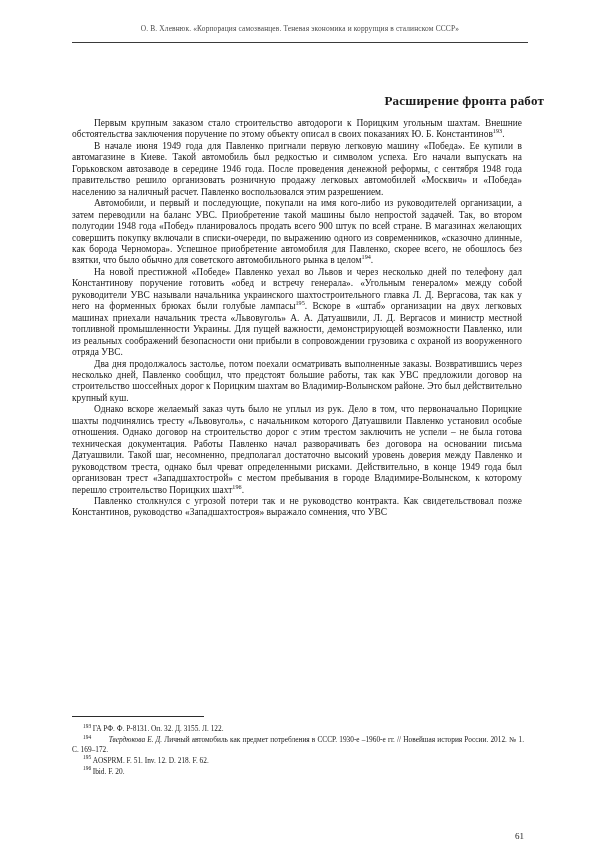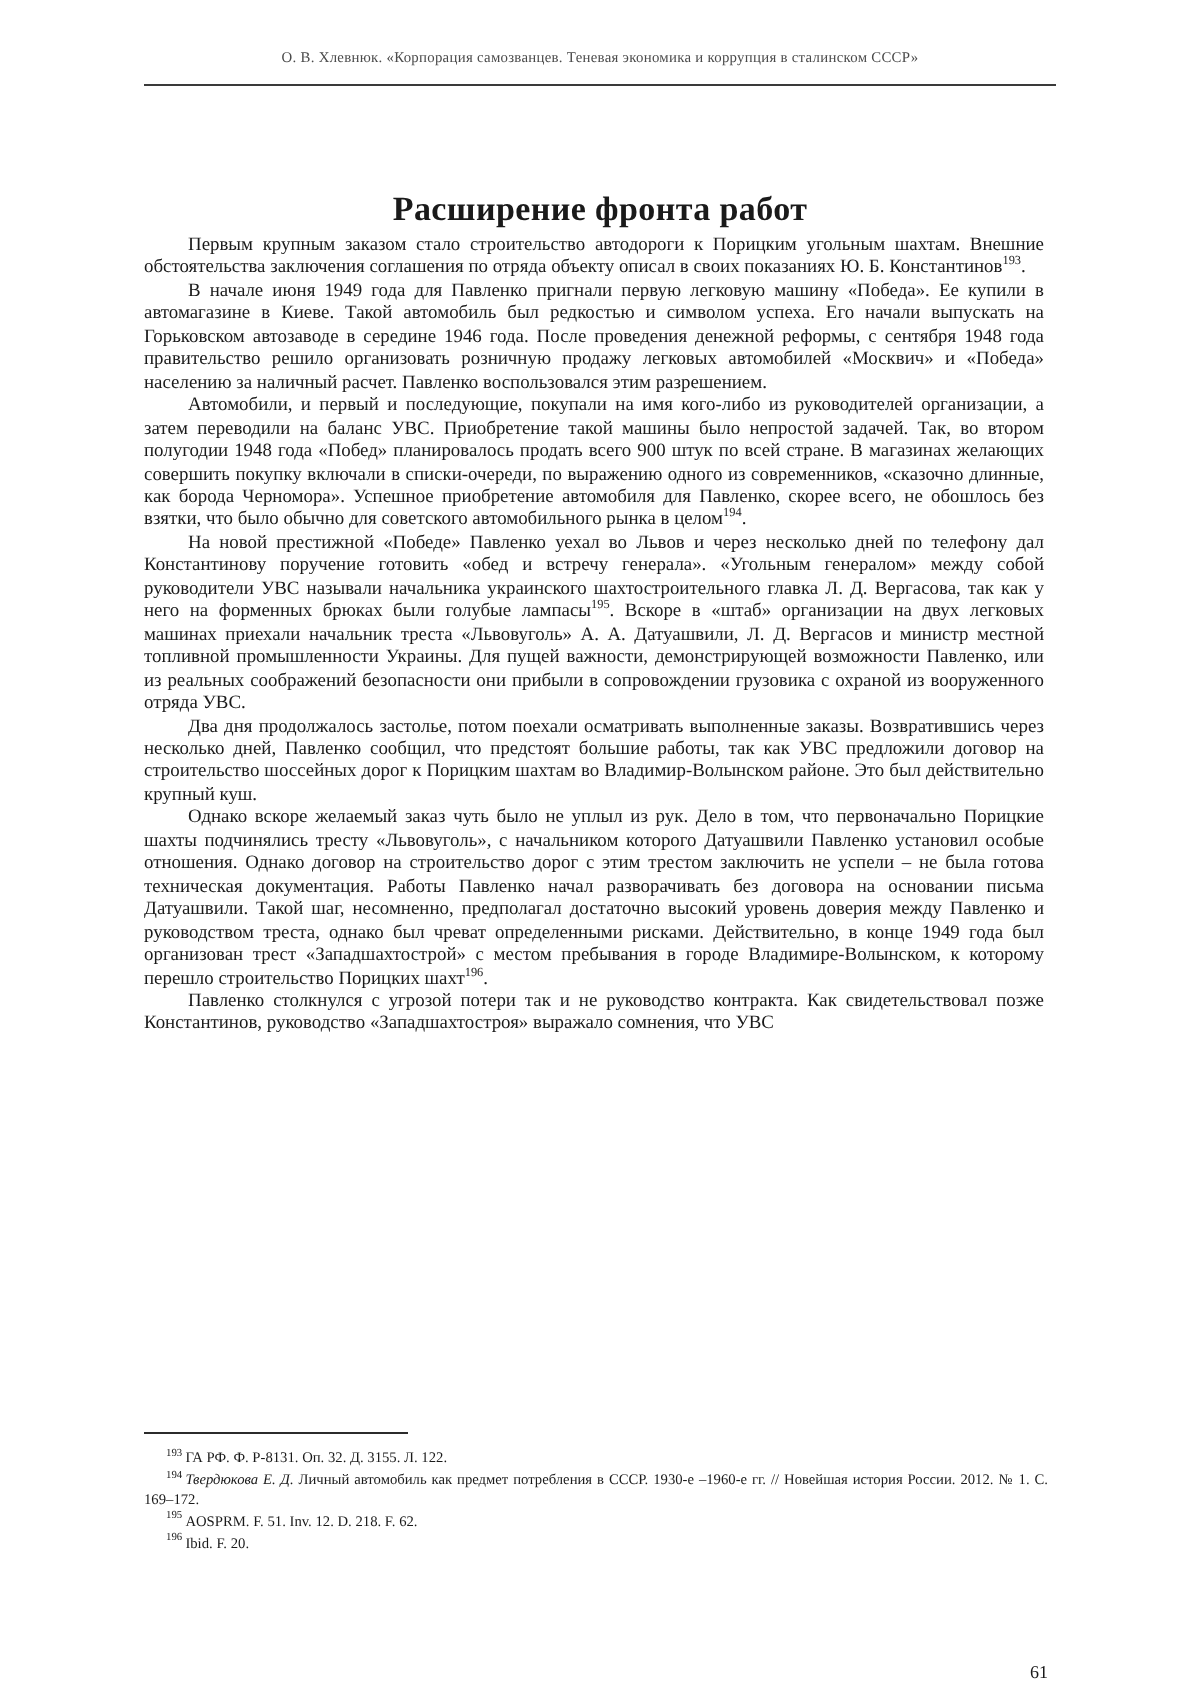--- a/index.html
+++ b/index.html
@@ -43,24 +43,24 @@
     left: 72px;
     width: 456px;
     height: 1px;
     background: #3a3a3a;
   }
 
   
   .doc-title {
     position: absolute;
     top: 84px;
-    left: 72px;
+    left: 88px;
     width: 456px;
-    text-align: center;
-    font-size: 17px;
+    text-align: right;
+    font-size: 13px;
     font-weight: bold;
     letter-spacing: 0.2px;
   }
 
   
   .body-col {
     position: absolute;
     top: 118px;
     left: 72px;
     width: 450px;
@@ -103,20 +103,21 @@
     text-indent: 11px;
   }
   p.footnote sup {
     font-size: 5.4px;
     vertical-align: super;
     line-height: 0;
     margin-right: 1.6px;
   }
   .ital {
     font-style: italic;
+    margin-left: 16px;
   }
 
   
   .page-number {
     position: absolute;
     left: 72px;
     top: 806px;
     width: 452px;
     text-align: right;
     font-size: 9px;
@@ -130,21 +131,21 @@
 
   <div class="running-head">
     <span class="rh-text">О. В. Хлевнюк.  «Корпорация самозванцев. Теневая экономика и коррупция в сталинском СССР»</span>
   </div>
   <div class="rule"></div>
 
   <h1 class="doc-title">Расширение фронта работ</h1>
 
   <div class="body-col">
 
-    <p class="para"><span>Первым крупным заказом стало строительство автодороги к Порицким угольным шахтам. Внешние обстоятельства заключения соглашения по отряда объекту описал в своих показаниях Ю. Б. Константинов</span><sup class="fn">193</sup><span>.</span></p>
+    <p class="para"><span>Первым крупным заказом стало строительство автодороги к Порицким угольным шахтам. Внешние обстоятельства заключения поручение по этому объекту описал в своих показаниях Ю. Б. Константинов</span><sup class="fn">193</sup><span>.</span></p>
 
     <p class="para"><span>В начале июня 1949 года для Павленко пригнали первую легковую машину «Победа». Ее купили в автомагазине в Киеве. Такой автомобиль был редкостью и символом успеха. Его начали выпускать на Горьковском автозаводе в середине 1946 года. После проведения денежной реформы, с сентября 1948 года правительство решило организовать розничную продажу легковых автомобилей «Москвич» и «Победа» населению за наличный расчет. Павленко воспользовался этим разрешением.</span></p>
 
     <p class="para"><span>Автомобили, и первый и последующие, покупали на имя кого-либо из руководителей организации, а затем переводили на баланс УВС. Приобретение такой машины было непростой задачей. Так, во втором полугодии 1948 года «Побед» планировалось продать всего 900 штук по всей стране. В магазинах желающих совершить покупку включали в списки-очереди, по выражению одного из современников, «сказочно длинные, как борода Черномора». Успешное приобретение автомобиля для Павленко, скорее всего, не обошлось без взятки, что было обычно для советского автомобильного рынка в целом</span><sup class="fn">194</sup><span>.</span></p>
 
     <p class="para"><span>На новой престижной «Победе» Павленко уехал во Львов и через несколько дней по телефону дал Константинову поручение готовить «обед и встречу генерала». «Угольным генералом» между собой руководители УВС называли начальника украинского шахтостроительного главка Л. Д. Вергасова, так как у него на форменных брюках были голубые лампасы</span><sup class="fn">195</sup><span>. Вскоре в «штаб» организации на двух легковых машинах приехали начальник треста «Львовуголь» А. А. Датуашвили, Л. Д. Вергасов и министр местной топливной промышленности Украины. Для пущей важности, демонстрирующей возможности Павленко, или из реальных соображений безопасности они прибыли в сопровождении грузовика с охраной из вооруженного отряда УВС.</span></p>
 
     <p class="para"><span>Два дня продолжалось застолье, потом поехали осматривать выполненные заказы. Возвратившись через несколько дней, Павленко сообщил, что предстоят большие работы, так как УВС предложили договор на строительство шоссейных дорог к Порицким шахтам во Владимир-Волынском районе. Это был действительно крупный куш.</span></p>
 
     <p class="para"><span>Однако вскоре желаемый заказ чуть было не уплыл из рук. Дело в том, что первоначально Порицкие шахты подчинялись тресту «Львовуголь», с начальником которого Датуашвили Павленко установил особые отношения. Однако договор на строительство дорог с этим трестом заключить не успели – не была готова техническая документация. Работы Павленко начал разворачивать без договора на основании письма Датуашвили. Такой шаг, несомненно, предполагал достаточно высокий уровень доверия между Павленко и руководством треста, однако был чреват определенными рисками. Действительно, в конце 1949 года был организован трест «Западшахтострой» с местом пребывания в городе Владимире-Волынском, к которому перешло строительство Порицких шахт</span><sup class="fn">196</sup><span>.</span></p>

